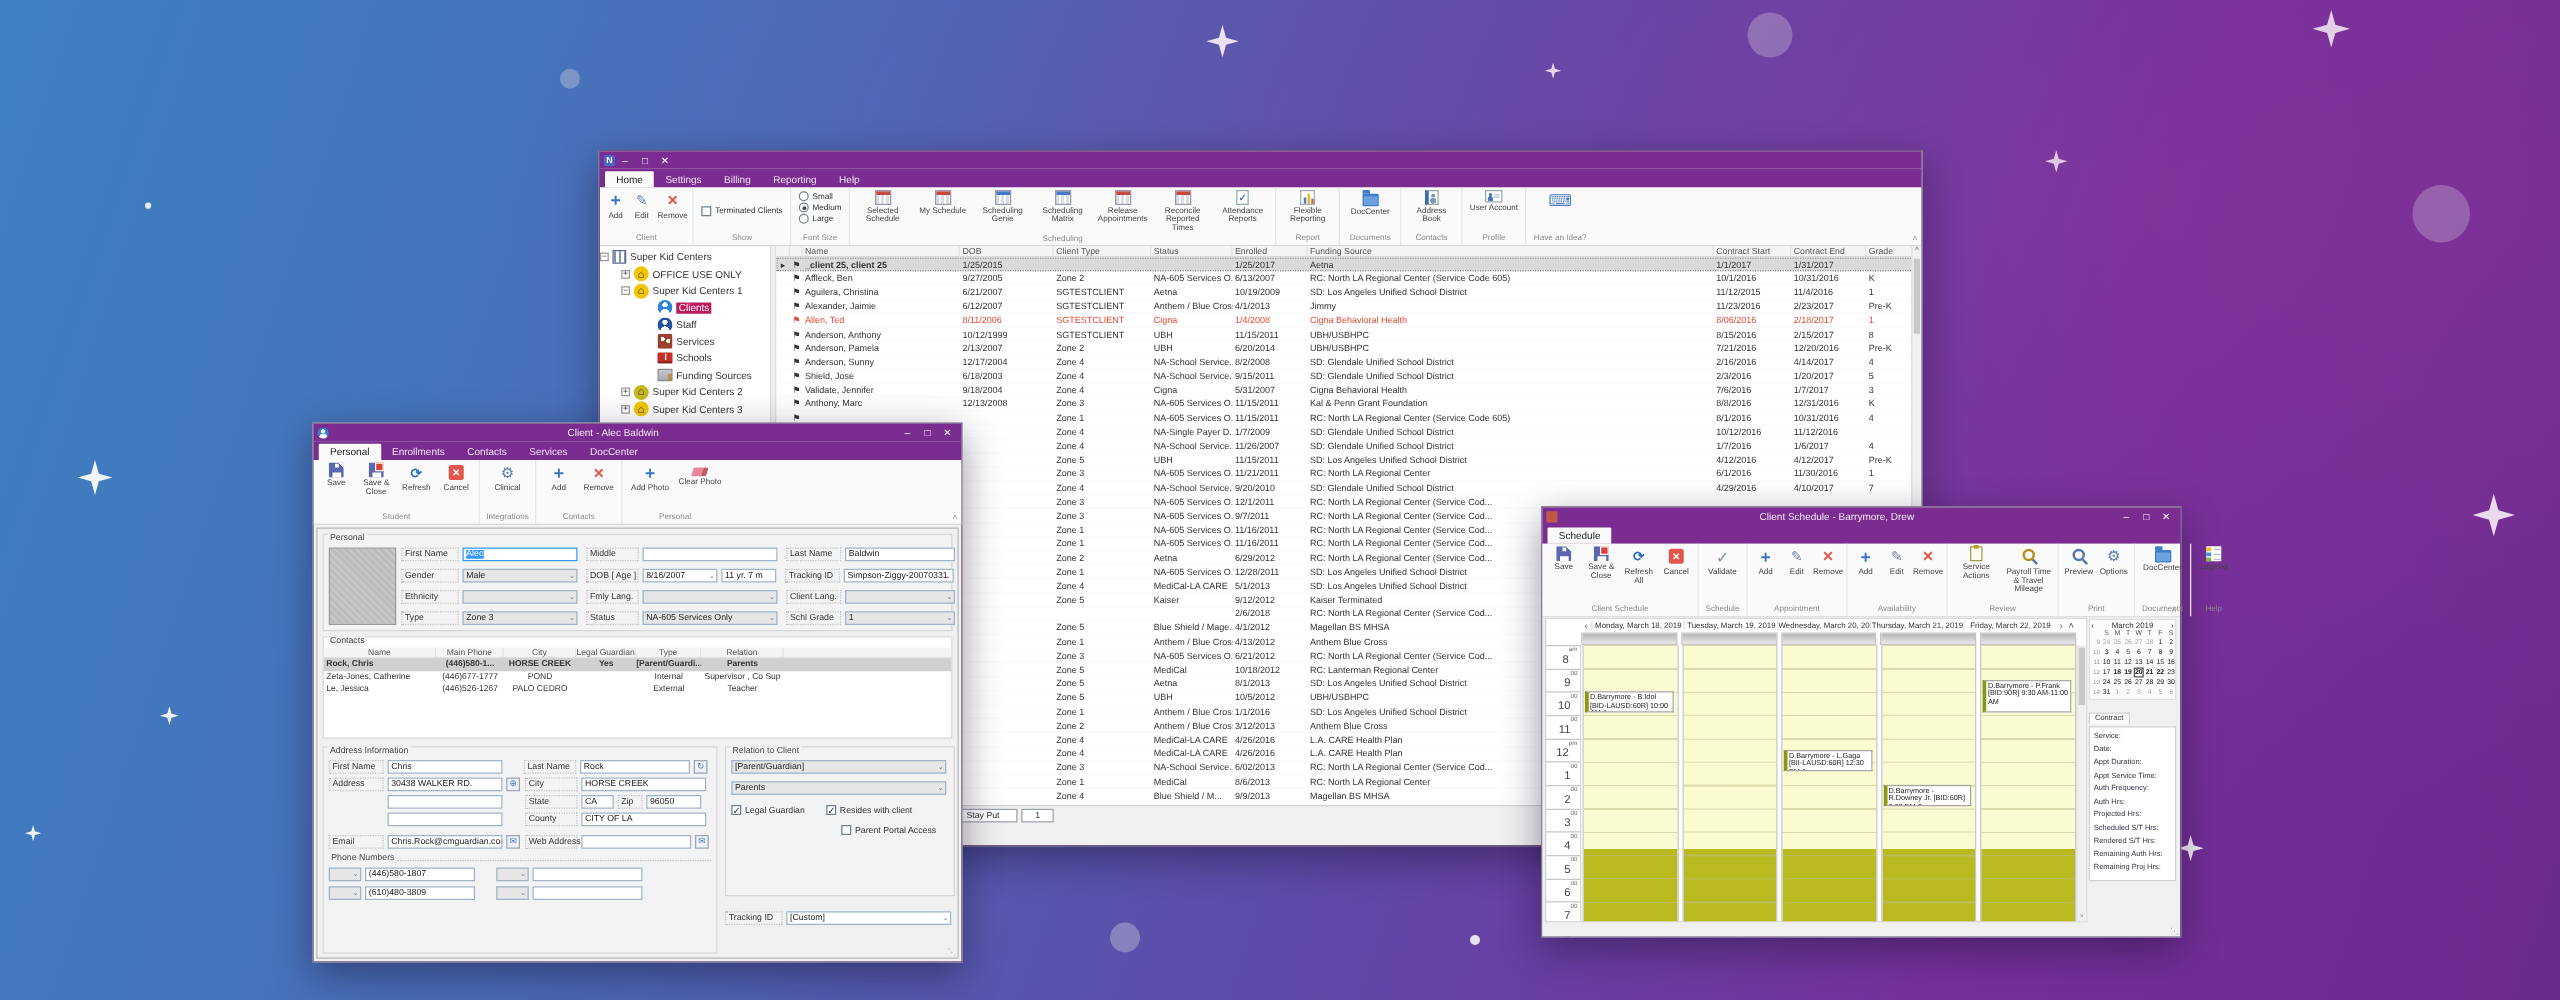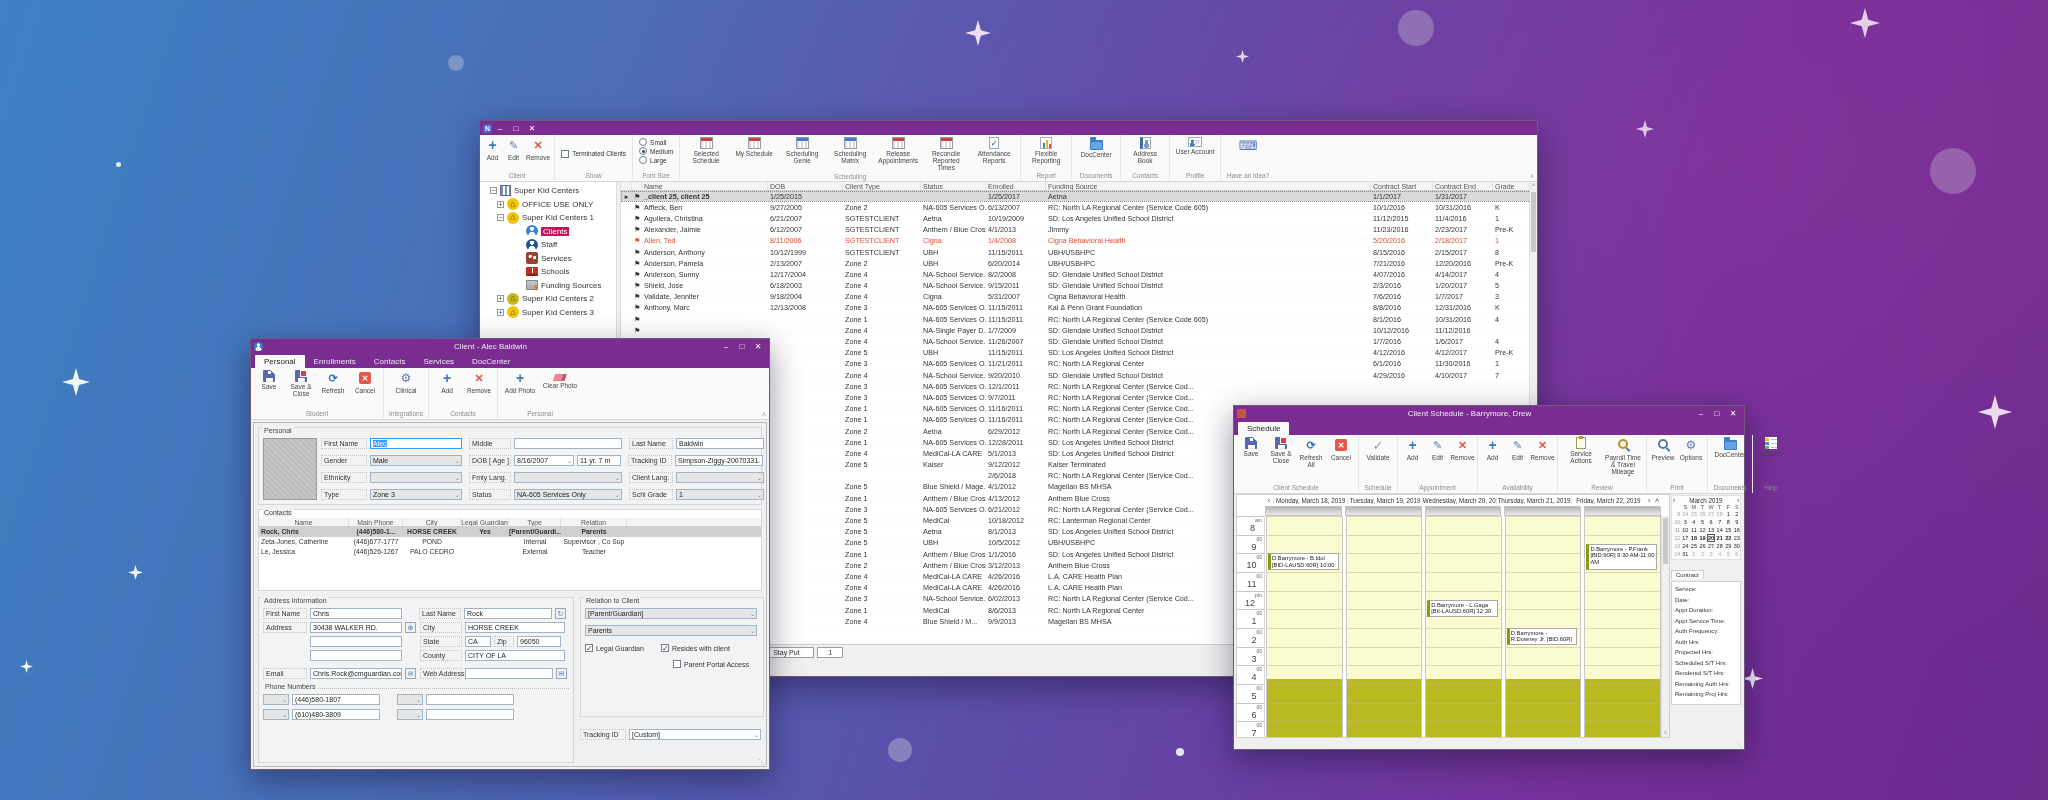--- a/index.html
+++ b/index.html
@@ -80,21 +80,21 @@
   .chk{width:8px;height:8px;border:1px solid #708090;background:#fff;display:inline-block;flex:none;font-size:8px;line-height:7px;text-align:center;color:#333;}
   .rdo{width:8px;height:8px;border:1px solid #708090;border-radius:50%;background:#fff;display:inline-block;flex:none;position:relative;}
   .rdo.on::after{content:"";position:absolute;inset:1.5px;background:#444;border-radius:50%;}
 
   
   .win.main { left:479px; top:120px; width:1059px; height:557px; z-index:1; }
   .main .ribbon { height:47px; }
   .mcontent { flex:1; display:flex; overflow:hidden; background:#fff; }
   .tree { width:136px; background:#fff; padding-top:2px; overflow:hidden; flex:none;}
   .titem { display:flex; align-items:center; height:13.5px; font-size:8px; color:#333; white-space:nowrap; cursor:default;}
-  .titem.lvl0{padding-left:10px;} .titem.lvl1{padding-left:17px;} .titem.lvl2{padding-left:36px;}
+  .titem.lvl0{padding-left:0;} .titem.lvl1{padding-left:17px;} .titem.lvl2{padding-left:36px;}
   .texp{width:7px;height:7px;border:1px solid #999;background:#fff;font-size:7px;line-height:5px;text-align:center;color:#444;margin-right:3px;flex:none;}
   .texp:empty{visibility:hidden;}
   .tico{margin-right:3px;flex:none;display:inline-flex;align-items:center;justify-content:center;}
   .titem.sel .tlbl{background:#be185d;color:#fff;padding:0 2px;}
   .ico-building{width:11px;height:11px;border:1px solid #5a6a8a;background:repeating-linear-gradient(90deg,#8094b4 0 2px,#fff 2px 4px);}
   .ico-house{width:12px;height:12px;border-radius:50%;background:#f2c500;display:inline-flex;align-items:center;justify-content:center;}
   .ico-house::before{content:"⌂";font-size:9px;color:#332;line-height:1;}
   .ico-house.olv{background:#c8b820;}
   .ico-clients{width:12px;height:12px;border-radius:50%;background:radial-gradient(circle at 50% 32%,#fff 0 2px,transparent 2.2px),radial-gradient(circle at 50% 90%,#fff 0 3.6px,transparent 3.8px),#2f86d6;}
   .ico-staff{width:12px;height:12px;border-radius:50%;background:radial-gradient(circle at 50% 32%,#fff 0 2px,transparent 2.2px),radial-gradient(circle at 50% 90%,#fff 0 3.6px,transparent 3.8px),#23549a;}
@@ -221,20 +221,28 @@
 
   <div class="win main">
     <div class="tbar">
       <span class="appico n">N</span>
       <span class="wbtns">
         <span class="wb">–</span>
         <span class="wb">□</span>
         <span class="wb">✕</span>
       </span>
     </div>
+    <div class="tabs">
+
+    <div class="tab act">Home</div>
+        <div class="tab">Settings</div>
+        <div class="tab">Billing</div>
+        <div class="tab">Reporting</div>
+        <div class="tab">Help</div>
+      </div>
     <div class="ribbon">
       <div class="rgrp">
         <div class="ritems">
 
         <div class="rbtn">
               <span class="ri ic-add"></span>
               <span class="rlbl">Add</span>
             </div>
             <div class="rbtn">
               <span class="ri ic-edit"></span>
@@ -482,21 +490,21 @@
             </div>
             <div class="grow red">
               <span class="cgut"></span>
               <span class="cflag">⚑</span>
               <span class="cname">Allen, Ted</span>
               <span class="cdob">8/11/2006</span>
               <span class="ctype">SGTESTCLIENT</span>
               <span class="cstat">Cigna</span>
               <span class="cenr">1/4/2008</span>
               <span class="cfund">Cigna Behavioral Health</span>
-              <span class="ccs">5/20/2016</span>
+              <span class="ccs">8/06/2016</span>
               <span class="cce">2/18/2017</span>
               <span class="cgr">1</span>
             </div>
             <div class="grow">
               <span class="cgut"></span>
               <span class="cflag">⚑</span>
               <span class="cname">Anderson, Anthony</span>
               <span class="cdob">10/12/1999</span>
               <span class="ctype">SGTESTCLIENT</span>
               <span class="cstat">UBH</span>
@@ -521,21 +529,21 @@
             </div>
             <div class="grow">
               <span class="cgut"></span>
               <span class="cflag">⚑</span>
               <span class="cname">Anderson, Sunny</span>
               <span class="cdob">12/17/2004</span>
               <span class="ctype">Zone 4</span>
               <span class="cstat">NA-School Service...</span>
               <span class="cenr">8/2/2008</span>
               <span class="cfund">SD:  Glendale Unified School District</span>
-              <span class="ccs">4/07/2016</span>
+              <span class="ccs">2/16/2016</span>
               <span class="cce">4/14/2017</span>
               <span class="cgr">4</span>
             </div>
             <div class="grow">
               <span class="cgut"></span>
               <span class="cflag">⚑</span>
               <span class="cname">Shield, Jose</span>
               <span class="cdob">6/18/2003</span>
               <span class="ctype">Zone 4</span>
               <span class="cstat">NA-School Service...</span>

